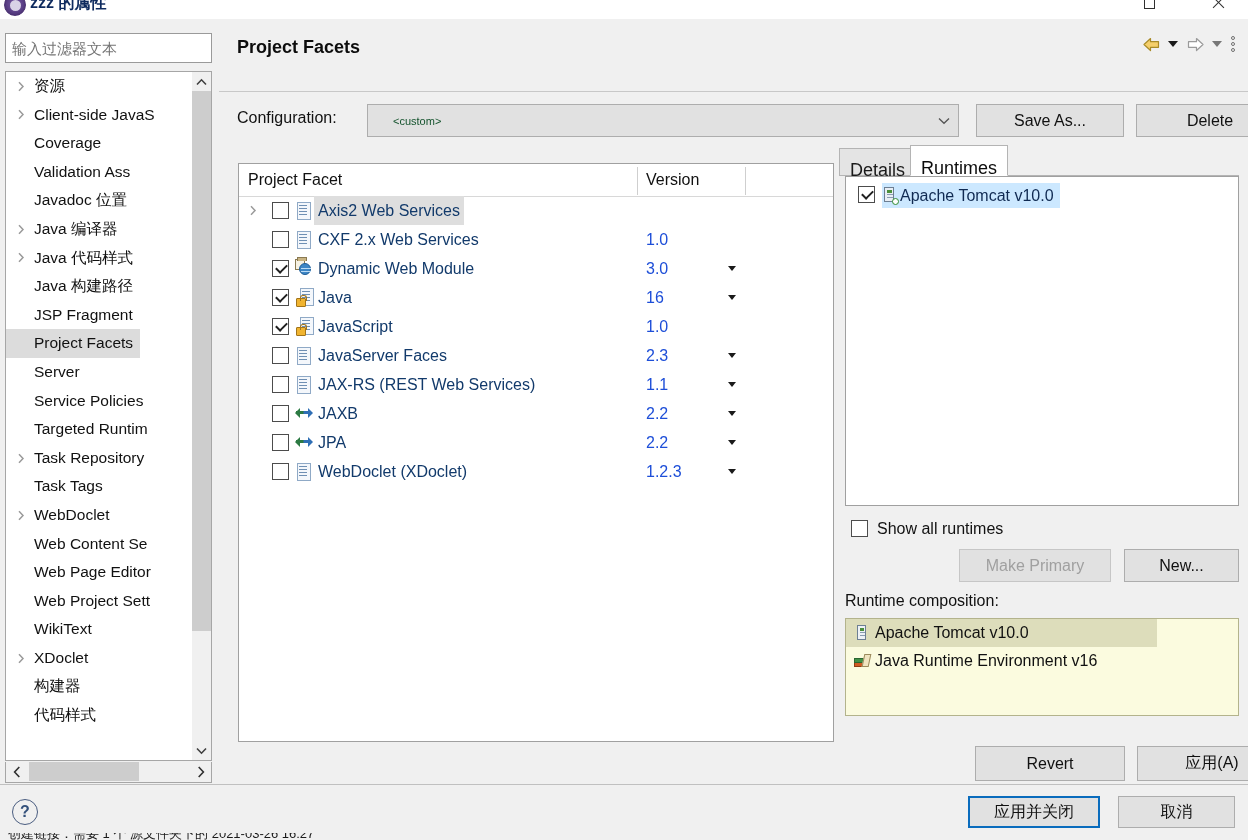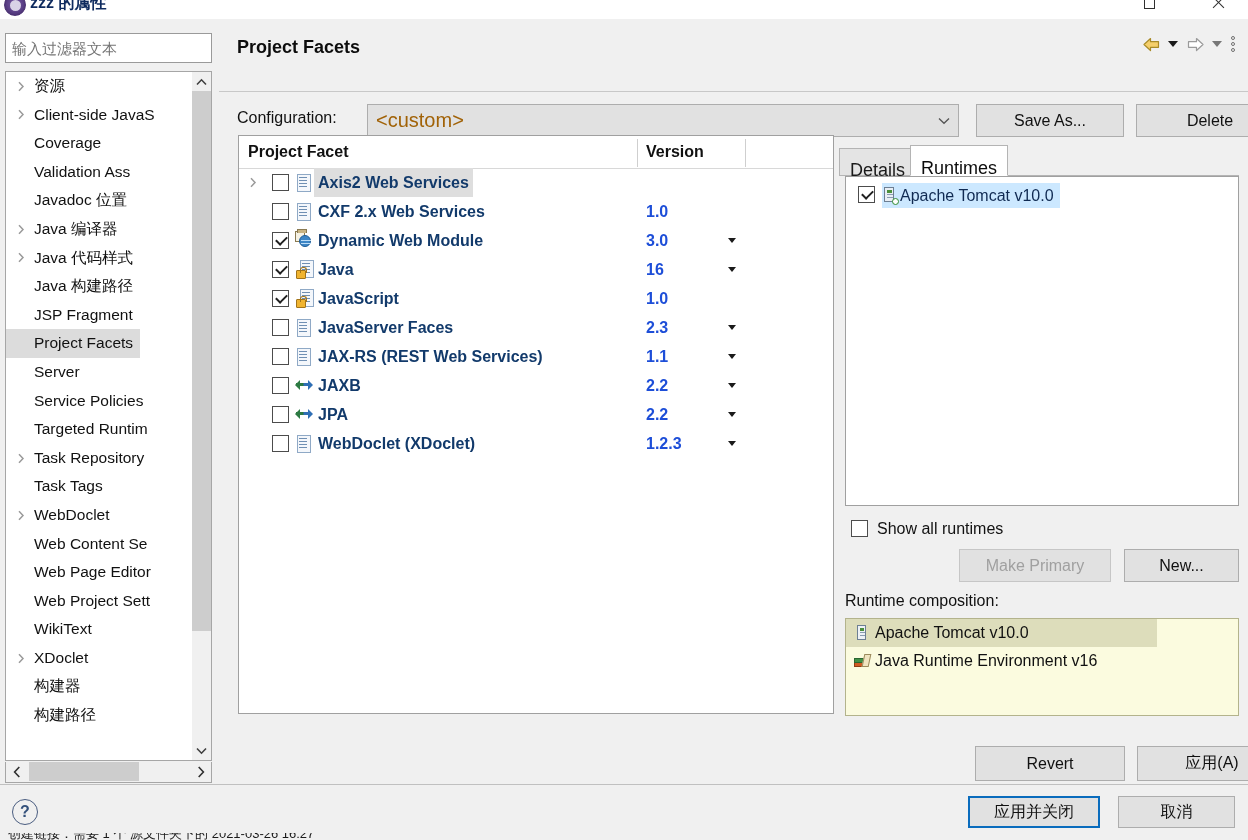--- a/index.html
+++ b/index.html
@@ -153,35 +153,35 @@
   #vdots { width: 14px; height: 26px; display: flex; flex-direction: column; align-items: center; justify-content: center; gap: 2px; }
   #vdots i { width: 4px; height: 4px; border: 1px solid #707070; border-radius: 50%; display: block; }
 
   
   #cfg-label { position: absolute; left: 18px; top: 90px; font-size: 16px; color: #111; }
   #cfg-combo {
     position: absolute; left: 148px; top: 85px; width: 592px; height: 33px;
     background: #e1e1e1; border: 1px solid #adadad;
     display: flex; align-items: center;
   }
-  #cfg-combo .val { padding-left: 8px; font-size: 20px; color: #a16207; flex: 1; }
+  #cfg-combo .val { padding-left: 25px; font-size: 11px; color: #14532d; flex: 1; }
   #cfg-combo .chev { width: 28px; display: flex; align-items: center; justify-content: center; color: #333; }
   .btn {
     background: #e1e1e1; border: 1px solid #adadad;
     display: flex; align-items: center; justify-content: center;
     font-size: 16px; color: #111; font-family: "Liberation Sans", sans-serif;
     cursor: default;
   }
   #btn-saveas { position: absolute; left: 757px; top: 85px; width: 148px; height: 33px; }
   #btn-delete { position: absolute; left: 917px; top: 85px; width: 148px; height: 33px; }
 
   
   #facet-panel {
-    position: absolute; left: 19px; top: 116px; width: 596px; height: 579px;
-    background: #ffffff; border: 1px solid #a0a0a0; font-weight: bold;
+    position: absolute; left: 19px; top: 144px; width: 596px; height: 579px;
+    background: #ffffff; border: 1px solid #a0a0a0;
   }
   #facet-head { position: relative; height: 32px; background: #ffffff; }
   #facet-head .hcell {
     position: absolute; top: 0; height: 32px; line-height: 32px;
     font-size: 16px; color: #111;
   }
   #facet-head .hcell.c1 { left: 9px; }
   #facet-head .hcell.c2 { left: 407px; }
   #facet-head .sep { position: absolute; top: 3px; width: 1px; height: 28px; background: #cfcfcf; }
   #facet-head .sep.s1 { left: 398px; }
@@ -444,21 +444,21 @@
         <div class="tree-item"><span>Web Content Se</span></div>
         <div class="tree-item"><span>Web Page Editor</span></div>
         <div class="tree-item"><span>Web Project Sett</span></div>
         <div class="tree-item"><span>WikiText</span></div>
         <div class="tree-item"><span class="arr">
             <svg width="8" height="11" viewBox="0 0 8 11">
               <path d="M2 1.2L6 5.5L2 9.8" stroke="#9a9a9a" stroke-width="1.5" fill="none"></path>
             </svg>
           </span><span>XDoclet</span></div>
         <div class="tree-item"><span>构建器</span></div>
-        <div class="tree-item"><span>构建路径</span></div>
+        <div class="tree-item"><span>代码样式</span></div>
       </div>
     <div id="tree-vsb">
       <div class="vsb-arrow up">
         <svg width="11" height="8" viewBox="0 0 11 8">
             <path d="M1 6.5L5.5 1.8L10 6.5" stroke="#404040" stroke-width="1.6" fill="none"></path>
           </svg>
       </div>
       <div id="tree-vthumb"></div>
       <div class="vsb-arrow dn">
         <svg width="11" height="8" viewBox="0 0 11 8">

